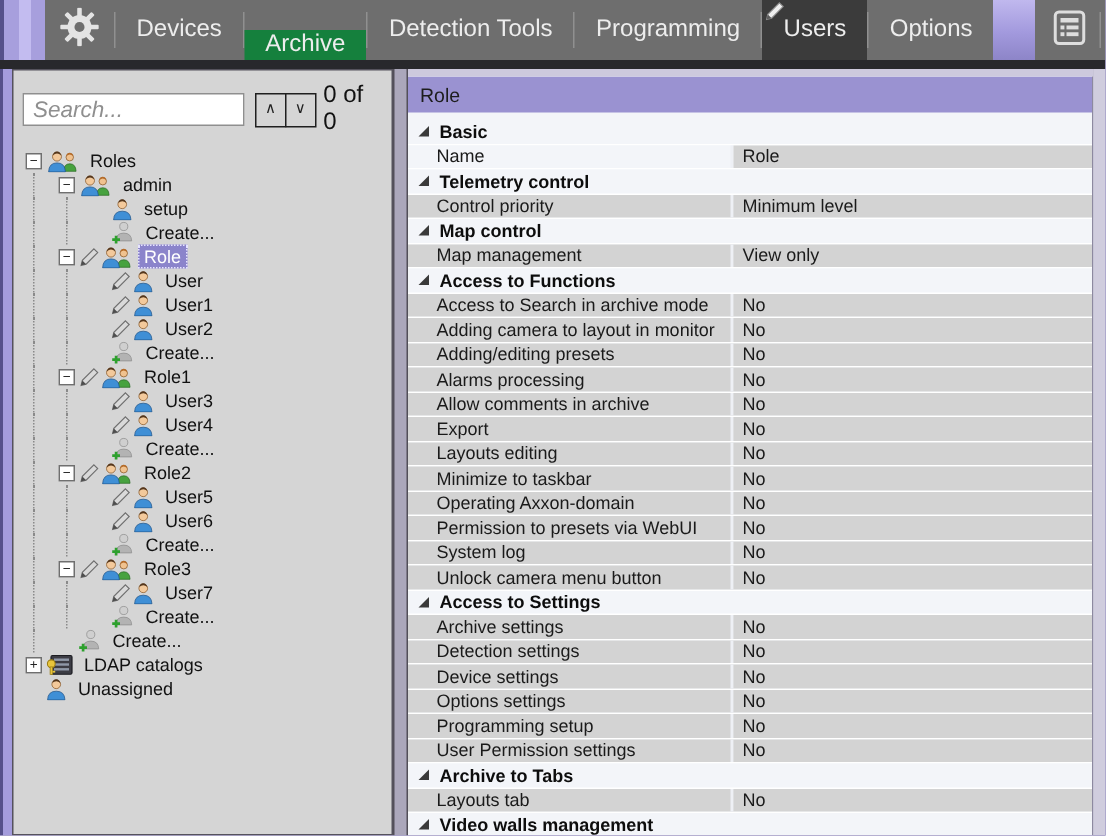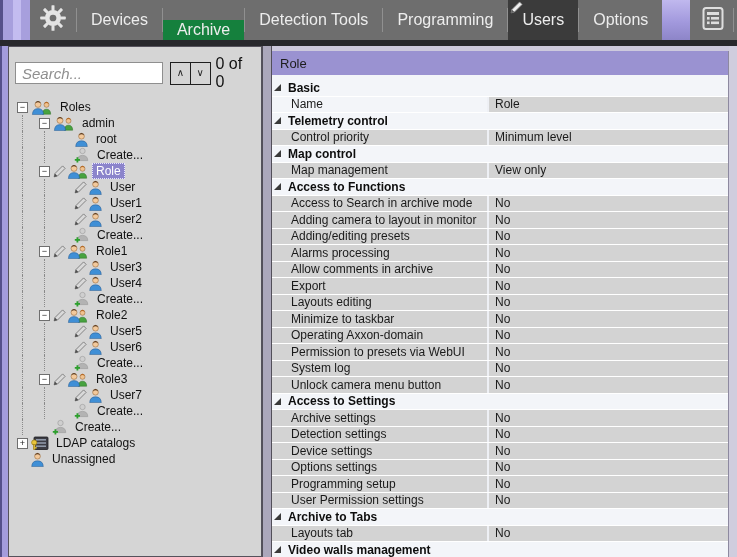--- a/index.html
+++ b/index.html
@@ -42,21 +42,21 @@
   .node-icon{flex:0 0 auto;display:flex;align-items:center;margin-right:3px;line-height:0;}
   .pencil-slot{flex:0 0 auto;display:flex;align-items:center;margin-right:1px;line-height:0;}
   .node-label{padding:0 3px;border:1px dotted transparent;}
   .tree-row.selected .node-label{background:#8b84cb;color:#fff;border:1px dotted #e6e4ff;}
 
   .panel-gap{width:8px;flex:0 0 auto;background:#aba7bb;border-left:1px solid #524f59;border-right:1px solid #524f59;}
   .main{flex:1;background:#cdc9dd;padding-top:5px;display:flex;flex-direction:column;overflow:hidden;}
   .main-inner{flex:1;background:#f3f5f9;display:flex;flex-direction:column;overflow:hidden;border-right:1px solid #8d89a0;}
   .main-header{height:24px;flex:0 0 auto;background:#9a92d1;color:#1d1d1d;font-size:13px;display:flex;align-items:center;padding-left:8px;}
   .grid{flex:1;overflow:hidden;padding-top:5px;}
-  .grid-section{height:16.5px;box-sizing:border-box;display:flex;align-items:center;background:#f3f5f9;border-bottom:1px solid #fff;font-weight:bold;color:#0d0d0d;font-size:12px;padding-left:2px;}
+  .grid-section{height:16.5px;box-sizing:border-box;display:flex;align-items:center;background:#f3f5f9;border-bottom:1px solid #fff;font-weight:bold;color:#0d0d0d;font-size:12px;padding-left:7px;}
   .tri{width:0;height:0;border-bottom:7px solid #3a3a3a;border-left:7px solid transparent;margin-right:7px;flex:0 0 auto;}
   .grid-row{display:flex;height:16.5px;box-sizing:border-box;border-bottom:1px solid #fff;font-size:12px;color:#1a1a1a;padding-left:0;background:#f3f5f9;}
   .cell-label{width:217px;flex:0 0 auto;background:#d3d3d3;display:flex;align-items:center;padding-left:19px;box-sizing:border-box;border-right:2px solid #eef0f5;overflow:hidden;}
   .cell-label.white{background:#f3f5f9;}
   .cell-value{flex:1;background:#d3d3d3;display:flex;align-items:center;padding-left:6px;cursor:pointer;overflow:hidden;}
   .right-edge{width:8px;flex:0 0 auto;background:#d0cdde;}
 </style>
 </head>
 <body>
 
@@ -178,21 +178,21 @@
             <span class="guide"></span>
             <span class="guide"></span>
             <span class="exp-spacer"></span>
             <span class="node-icon">
               <svg width="15" height="15" viewBox="0 0 15 15">
                 <circle cx="7.5" cy="4.2" r="2.9" fill="#f3c99b" stroke="#8a5a2a" stroke-width="0.5"></circle>
                 <path d="M4.8 3.4 q0.6-2.5 2.7-2.5 q2.1 0 2.7 2.5 q-1.35-1.2-2.7-1.2 q-1.35 0-2.7 1.2Z" fill="#54361c"></path>
                 <path d="M1.7 14.6 q0.2-5.8 5.8-5.8 q5.6 0 5.8 5.8 Z" fill="#3f8fd6" stroke="#23578c" stroke-width="0.5"></path>
               </svg>
             </span>
-            <span class="node-label">root</span>
+            <span class="node-label">setup</span>
           </div>
           <div class="tree-row">
             <span class="guide"></span>
             <span class="guide"></span>
             <span class="exp-spacer"></span>
             <span class="node-icon">
               <svg width="16" height="16" viewBox="0 0 16 16">
                 <circle cx="8.5" cy="4" r="2.7" fill="#cfcfcf" stroke="#8e8e8e" stroke-width="0.5"></circle>
                 <path d="M3.2 13.6 q0.2-5.2 5.3-5.2 q5.1 0 5.3 5.2 Z" fill="#b3b3b3" stroke="#8e8e8e" stroke-width="0.5"></path>
                 <path d="M3.4 10.2 v5.2 M0.8 12.8 h5.2" stroke="#2da02d" stroke-width="1.8"></path>

